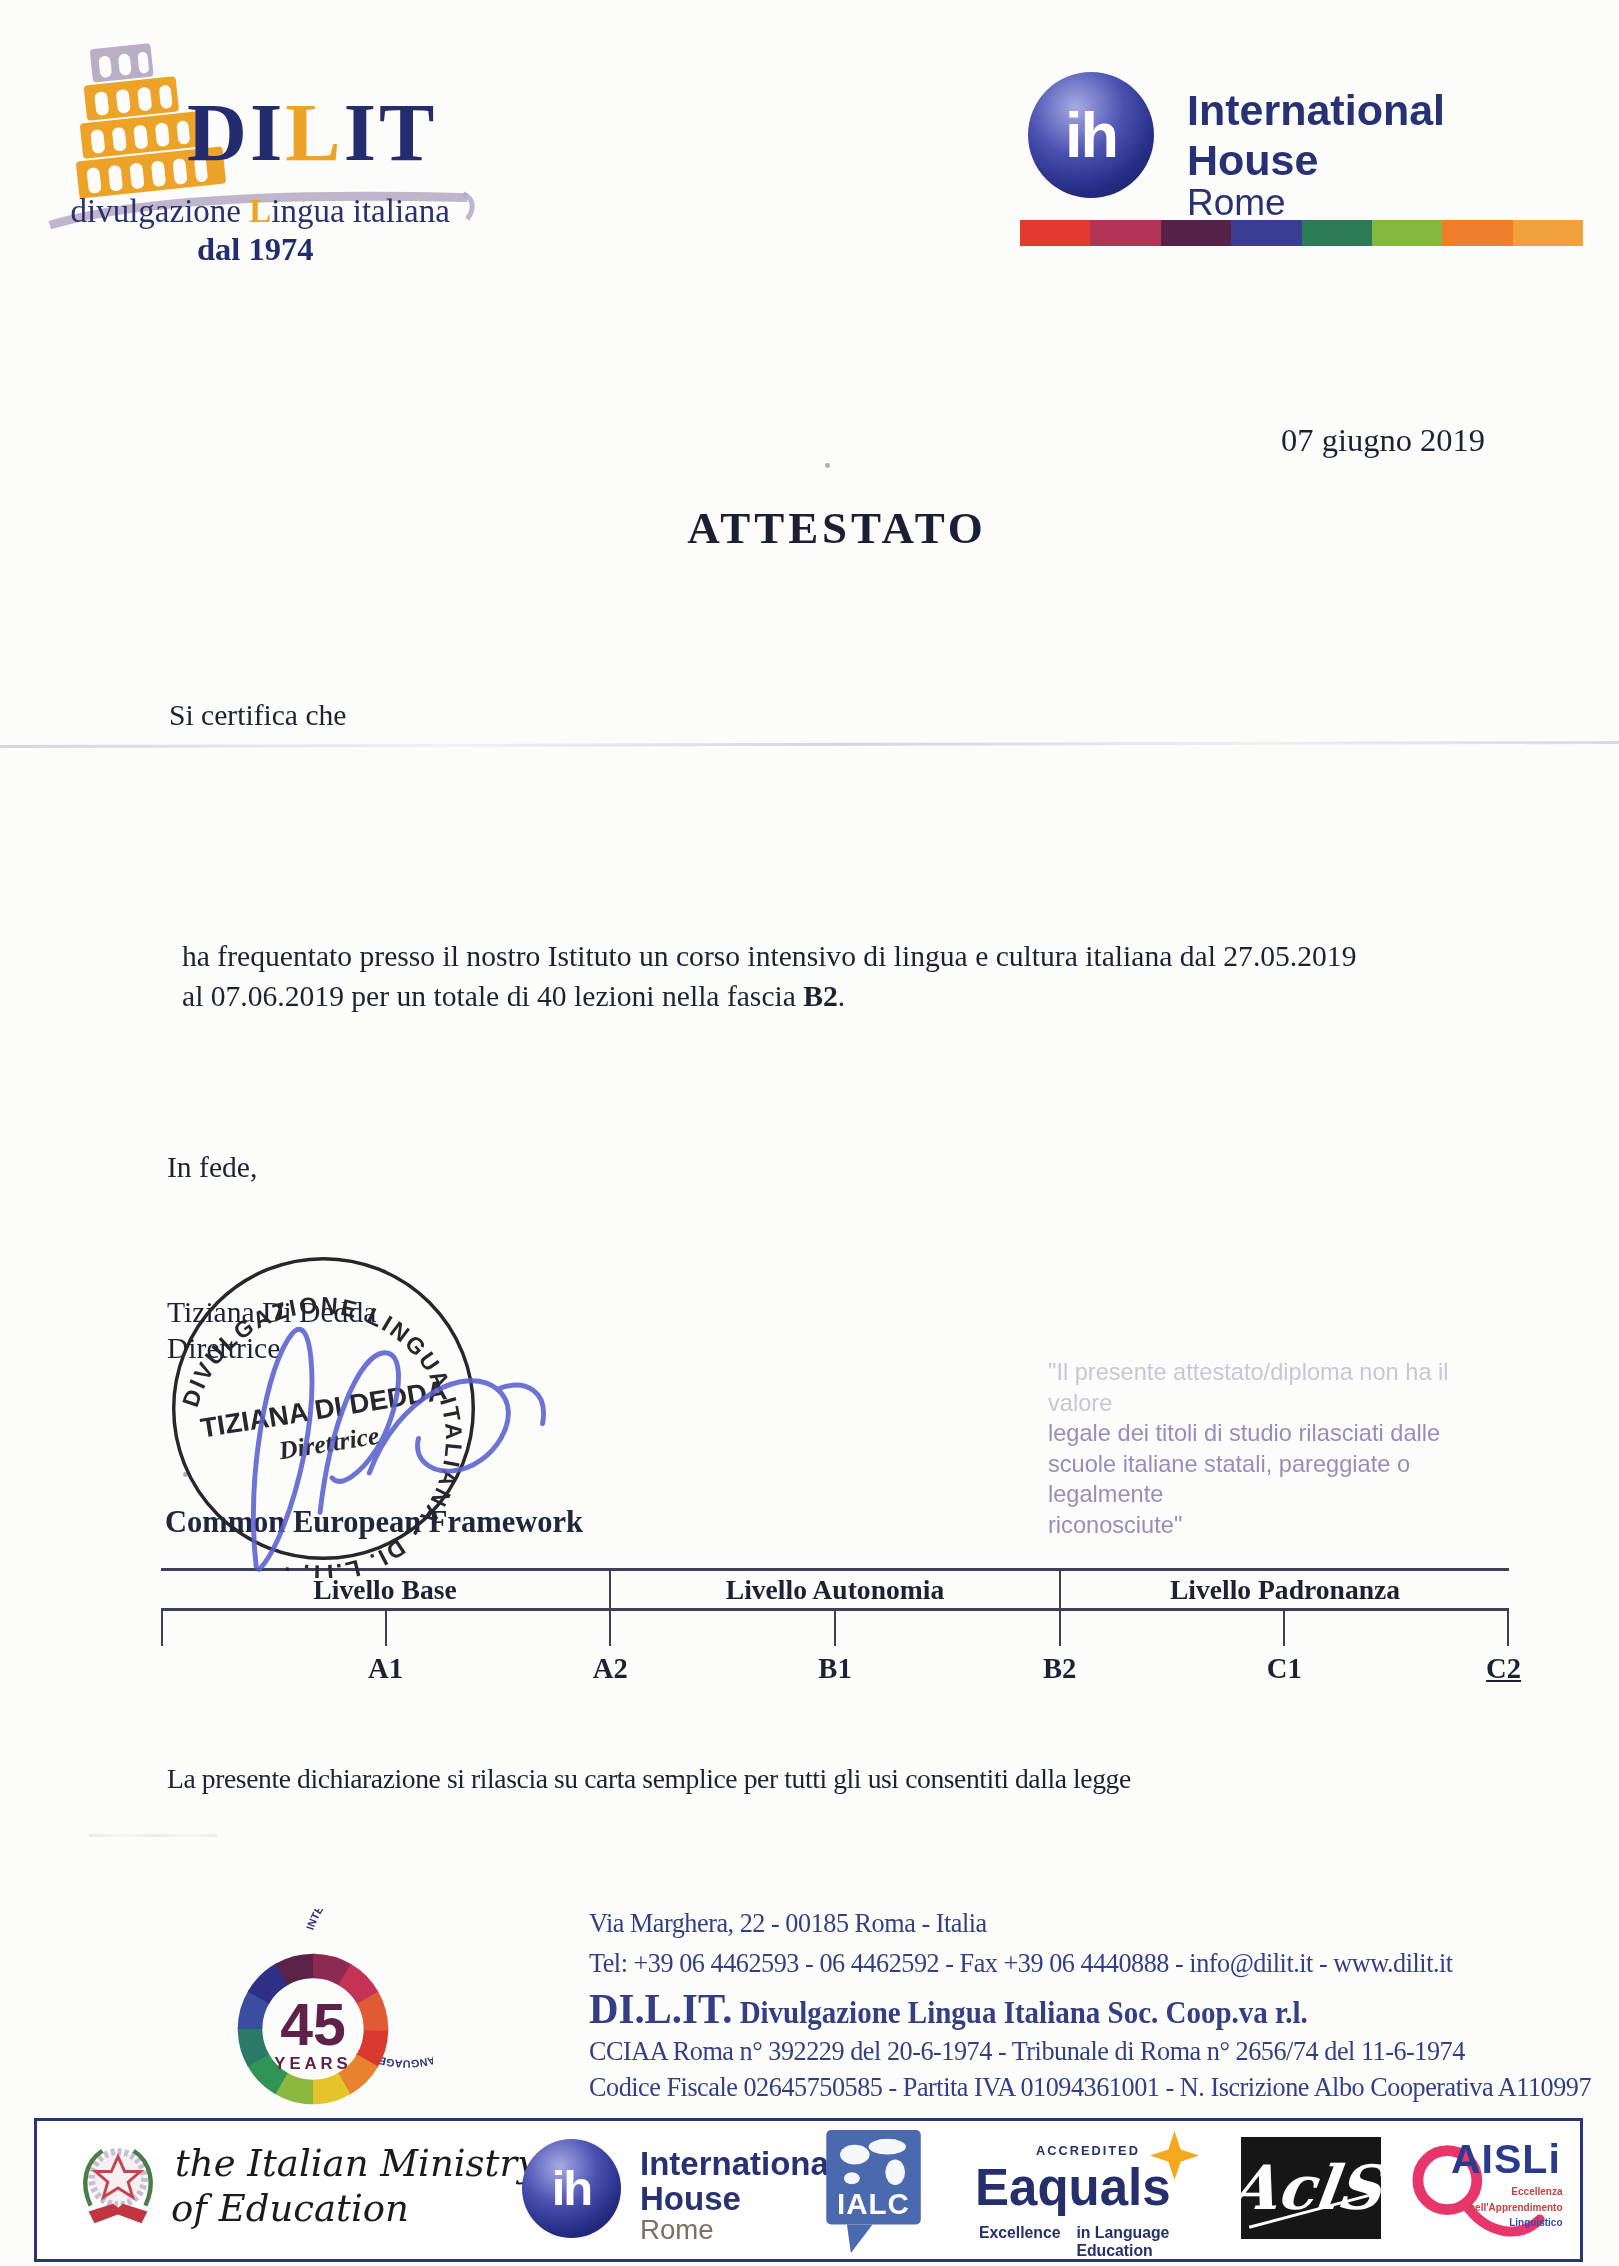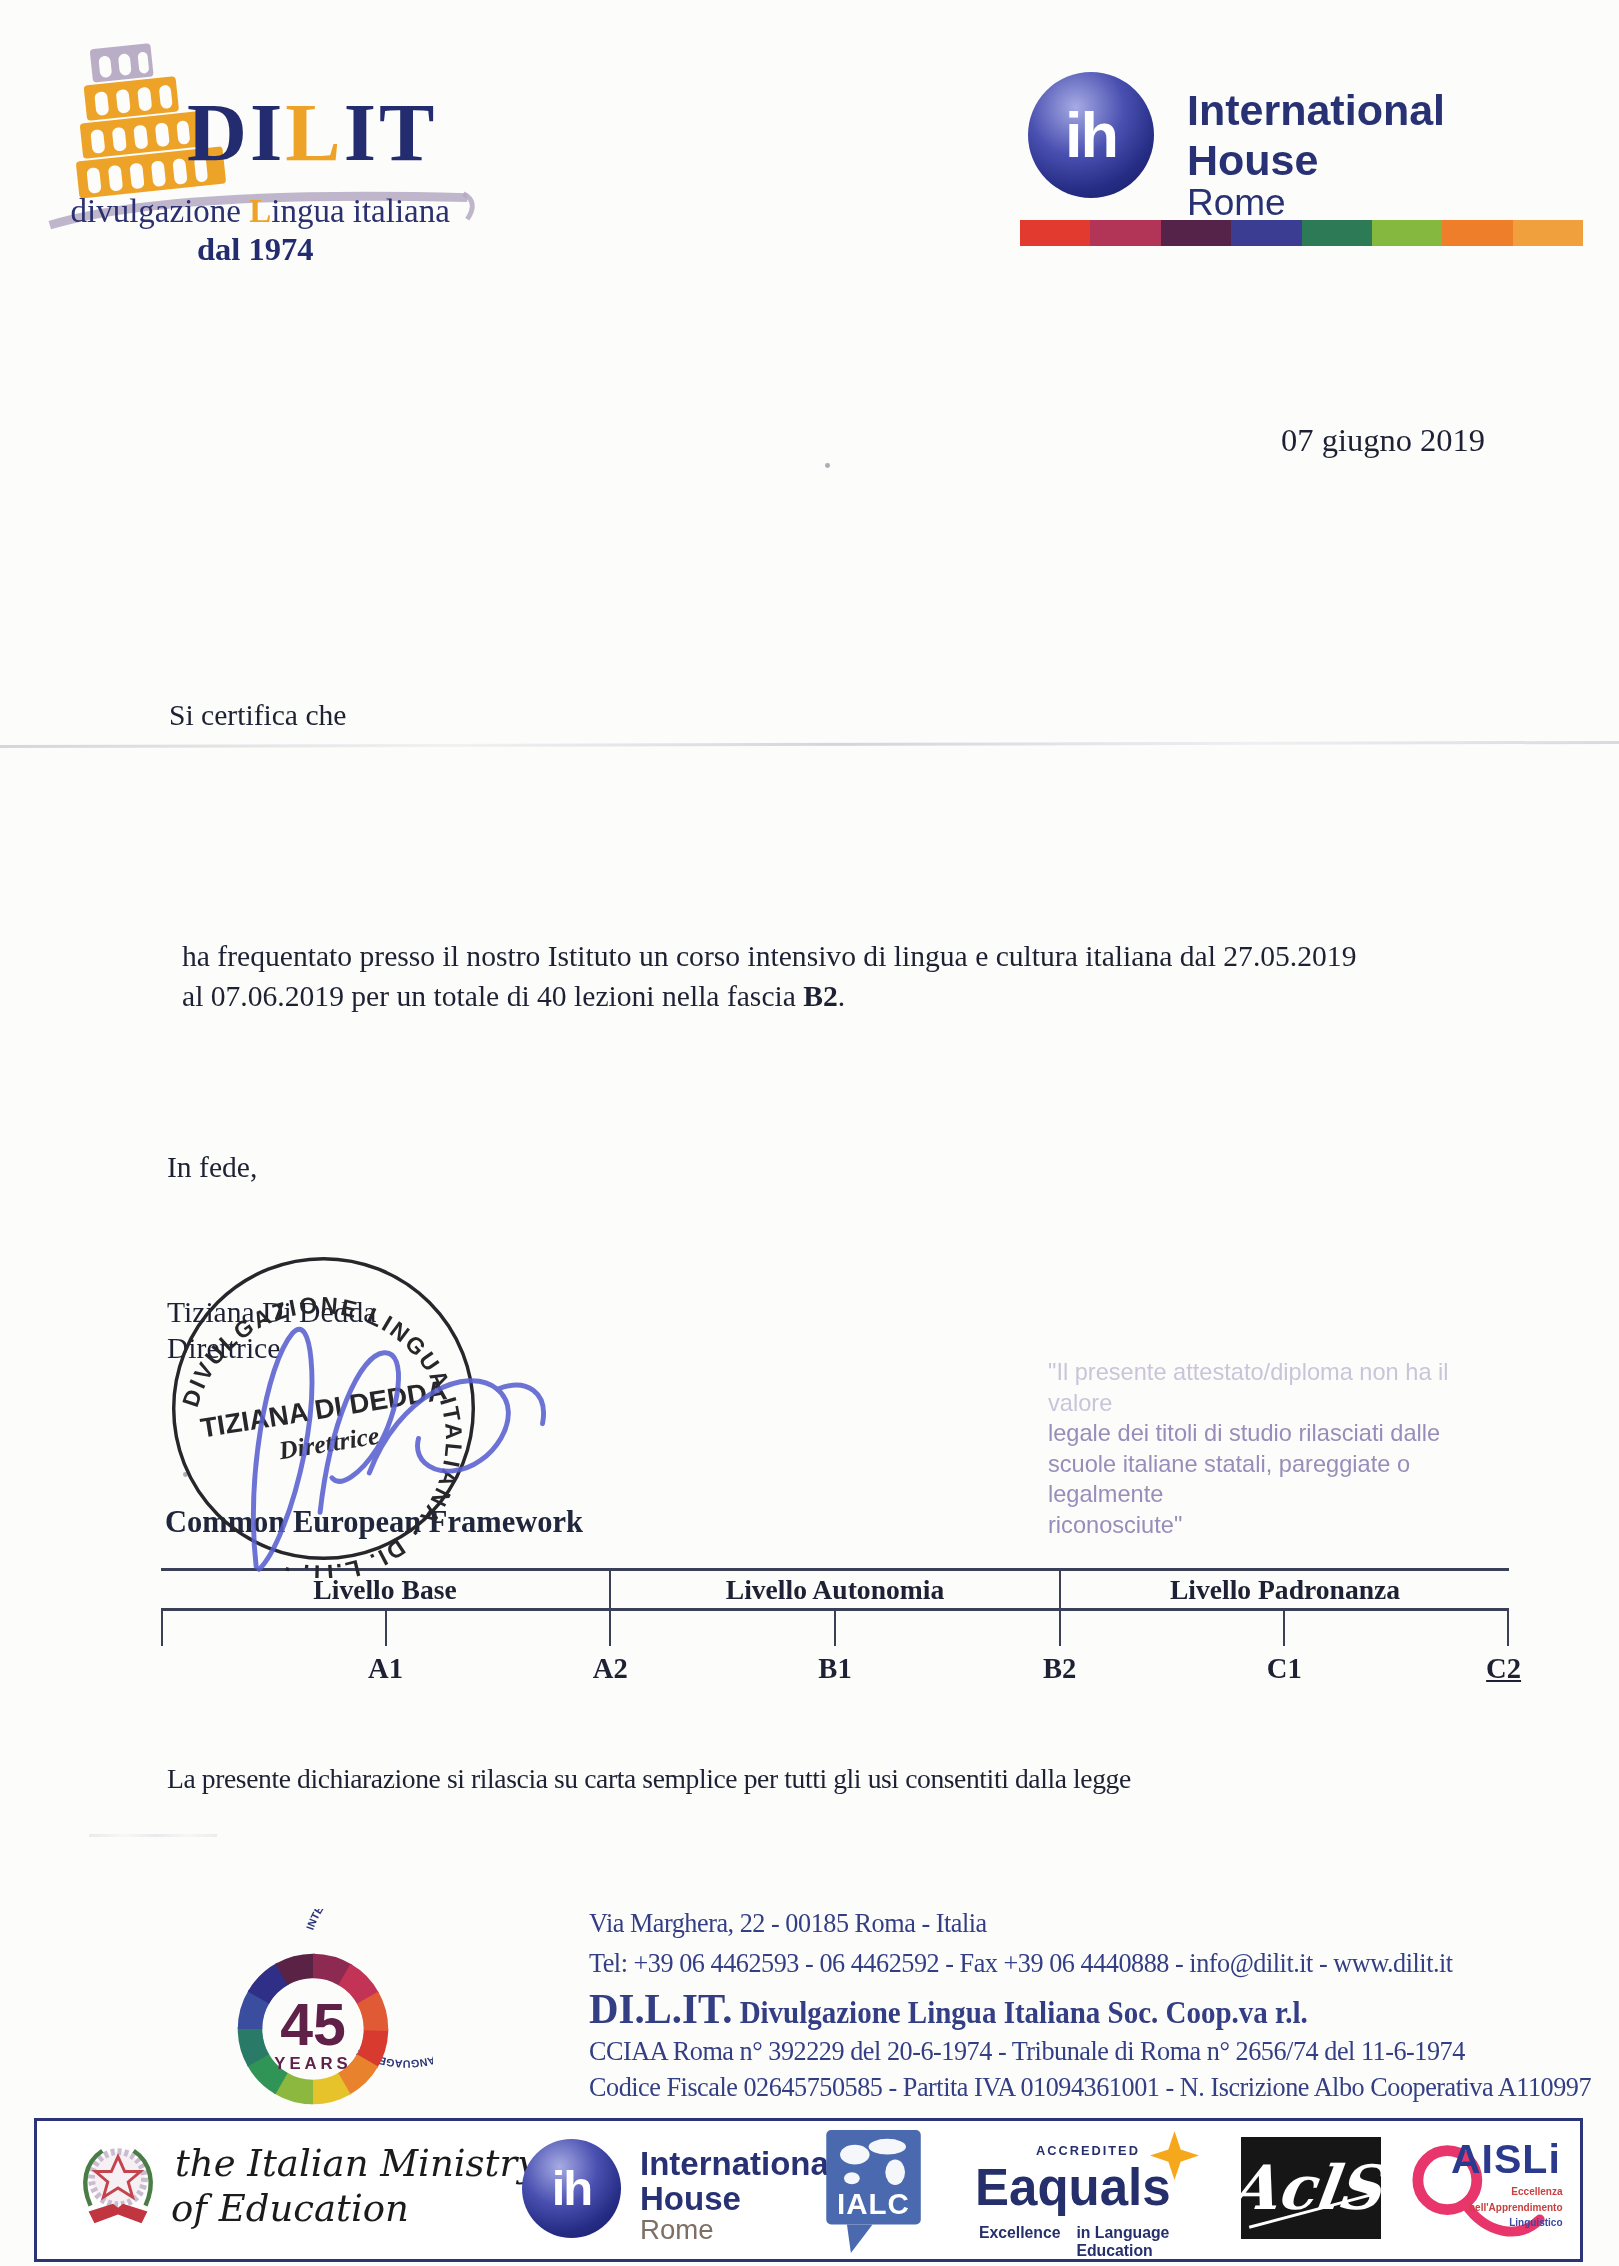--- a/index.html
+++ b/index.html
@@ -113,20 +113,21 @@
         <span style="flex: 1 1 0%; background: rgb(85, 34, 74);"></span>
         <span style="flex: 1 1 0%; background: rgb(58, 61, 146);"></span>
         <span style="flex: 1 1 0%; background: rgb(45, 122, 87);"></span>
         <span style="flex: 1 1 0%; background: rgb(132, 184, 63);"></span>
         <span style="flex: 1 1 0%; background: rgb(239, 126, 42);"></span>
         <span style="flex: 1 1 0%; background: rgb(240, 160, 60);"></span>
       </div>
   </div>
 
   <div class="abs date" style="left:1281px;top:422px;">07 giugno 2019</div>
+  <div class="abs doc-title" style="left:837px;top:502px;transform:translateX(-50%);">ATTESTATO</div>
   <div class="abs plain" style="left:169px;top:699px;">Si certifica che</div>
 
   <div class="fold" style="left:0;top:743px;width:1619px;transform:rotate(-0.15deg);"></div>
   <div class="speck" style="left:825px;top:463px;"></div>
   <div class="speck" style="left:183px;top:1472px;"></div>
   <div class="fold" style="left:89px;top:1834px;width:128px;opacity:.45;"></div>
 
 
   <div class="abs body-line" style="left:167px;top:936px;">ha frequentato presso il nostro Istituto un corso intensivo di lingua e cultura italiana dal 27.05.2019</div>
   <div class="abs body-line" style="left:167px;top:976px;"><span>al 07.06.2019 per un totale di 40 lezioni nella fascia </span><b>B2</b><span>.</span></div>

